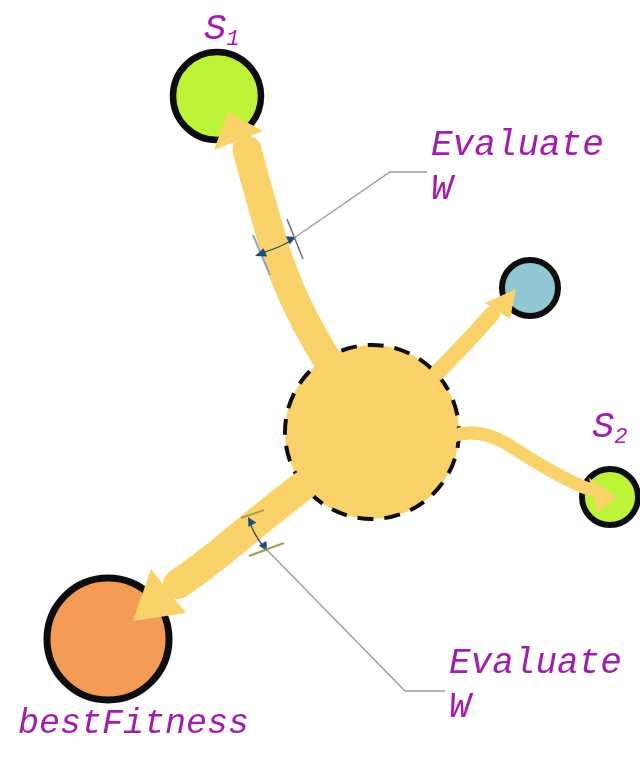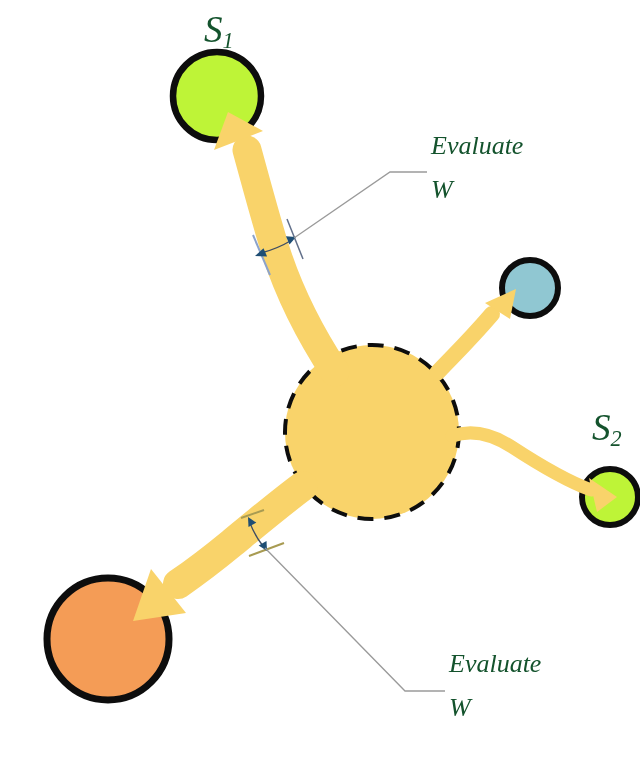--- a/index.html
+++ b/index.html
@@ -1,22 +1,22 @@
 <!DOCTYPE html>
 <html><head>
 <meta charset="utf-8">
 <style>
   html,body{margin:0;padding:0;background:#ffffff;}
   #canvas{position:relative;width:640px;height:774px;background:#ffffff;overflow:hidden;
           font-family:"Liberation Serif","DejaVu Serif",serif;}
   #diagram-svg{position:absolute;left:0;top:0;}
-  .label{position:absolute;font-style:italic;color:#14532d;white-space:nowrap;}
+  .label{position:absolute;font-style:italic;color:#a21caf;white-space:nowrap;font-family:Liberation Mono, monospace;}
   .node-label{font-size:37px;}
   .node-label sub{font-size:0.60em;font-style:italic;line-height:0;vertical-align:-0.25em;}
-  .evaluate{font-size:26px;line-height:44px;}
+  .evaluate{font-size:36px;line-height:44px;}
   .bestfitness{font-size:35px;}
   .band{fill:none;stroke-linecap:round;stroke-linejoin:round;}
   .leader{fill:none;stroke:#9a9a9a;stroke-width:1.3;}
   .measure-arc{fill:none;stroke:#3e4c63;stroke-width:1.3;}
 </style>
 </head>
 <body>
 
 <div id="canvas">
 
@@ -67,13 +67,14 @@
   <div class="label evaluate" style="left:431px;top:124px;">
     <div>Evaluate</div>
     <div>W</div>
   </div>
 
   <div class="label evaluate" style="left:449px;top:642px;">
     <div>Evaluate</div>
     <div>W</div>
   </div>
 
+  <div class="label bestfitness" style="left:18px;top:704px;">bestFitness</div>
 </div>
 
 </body></html>

